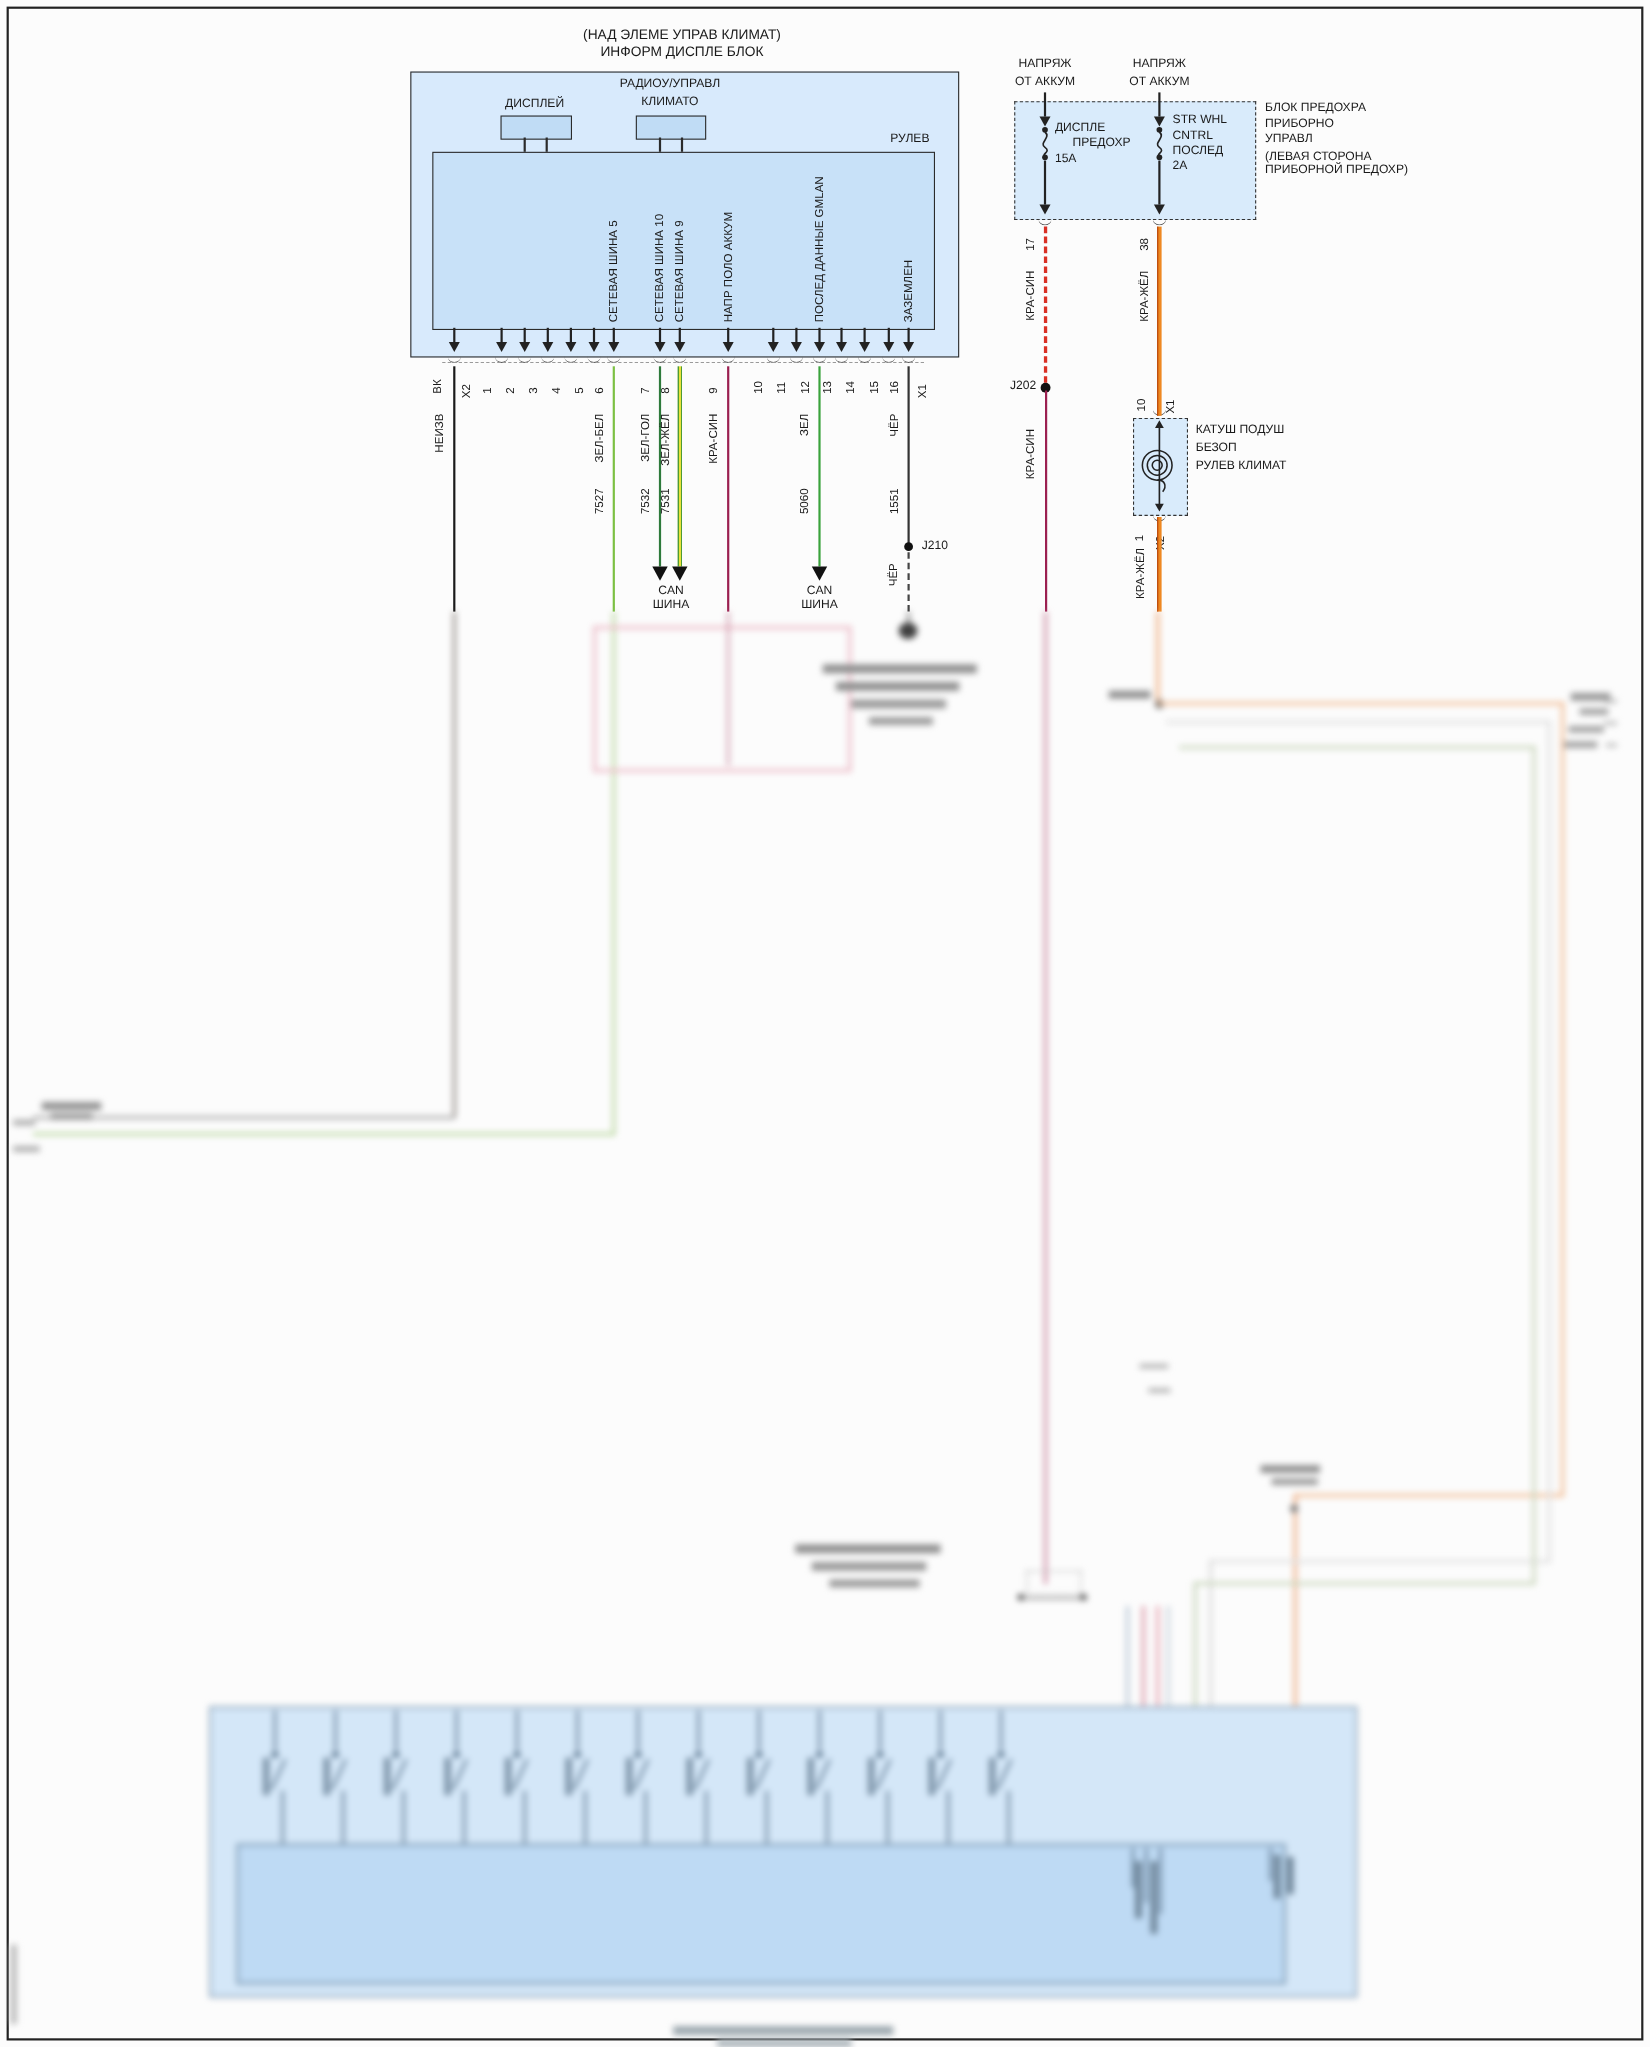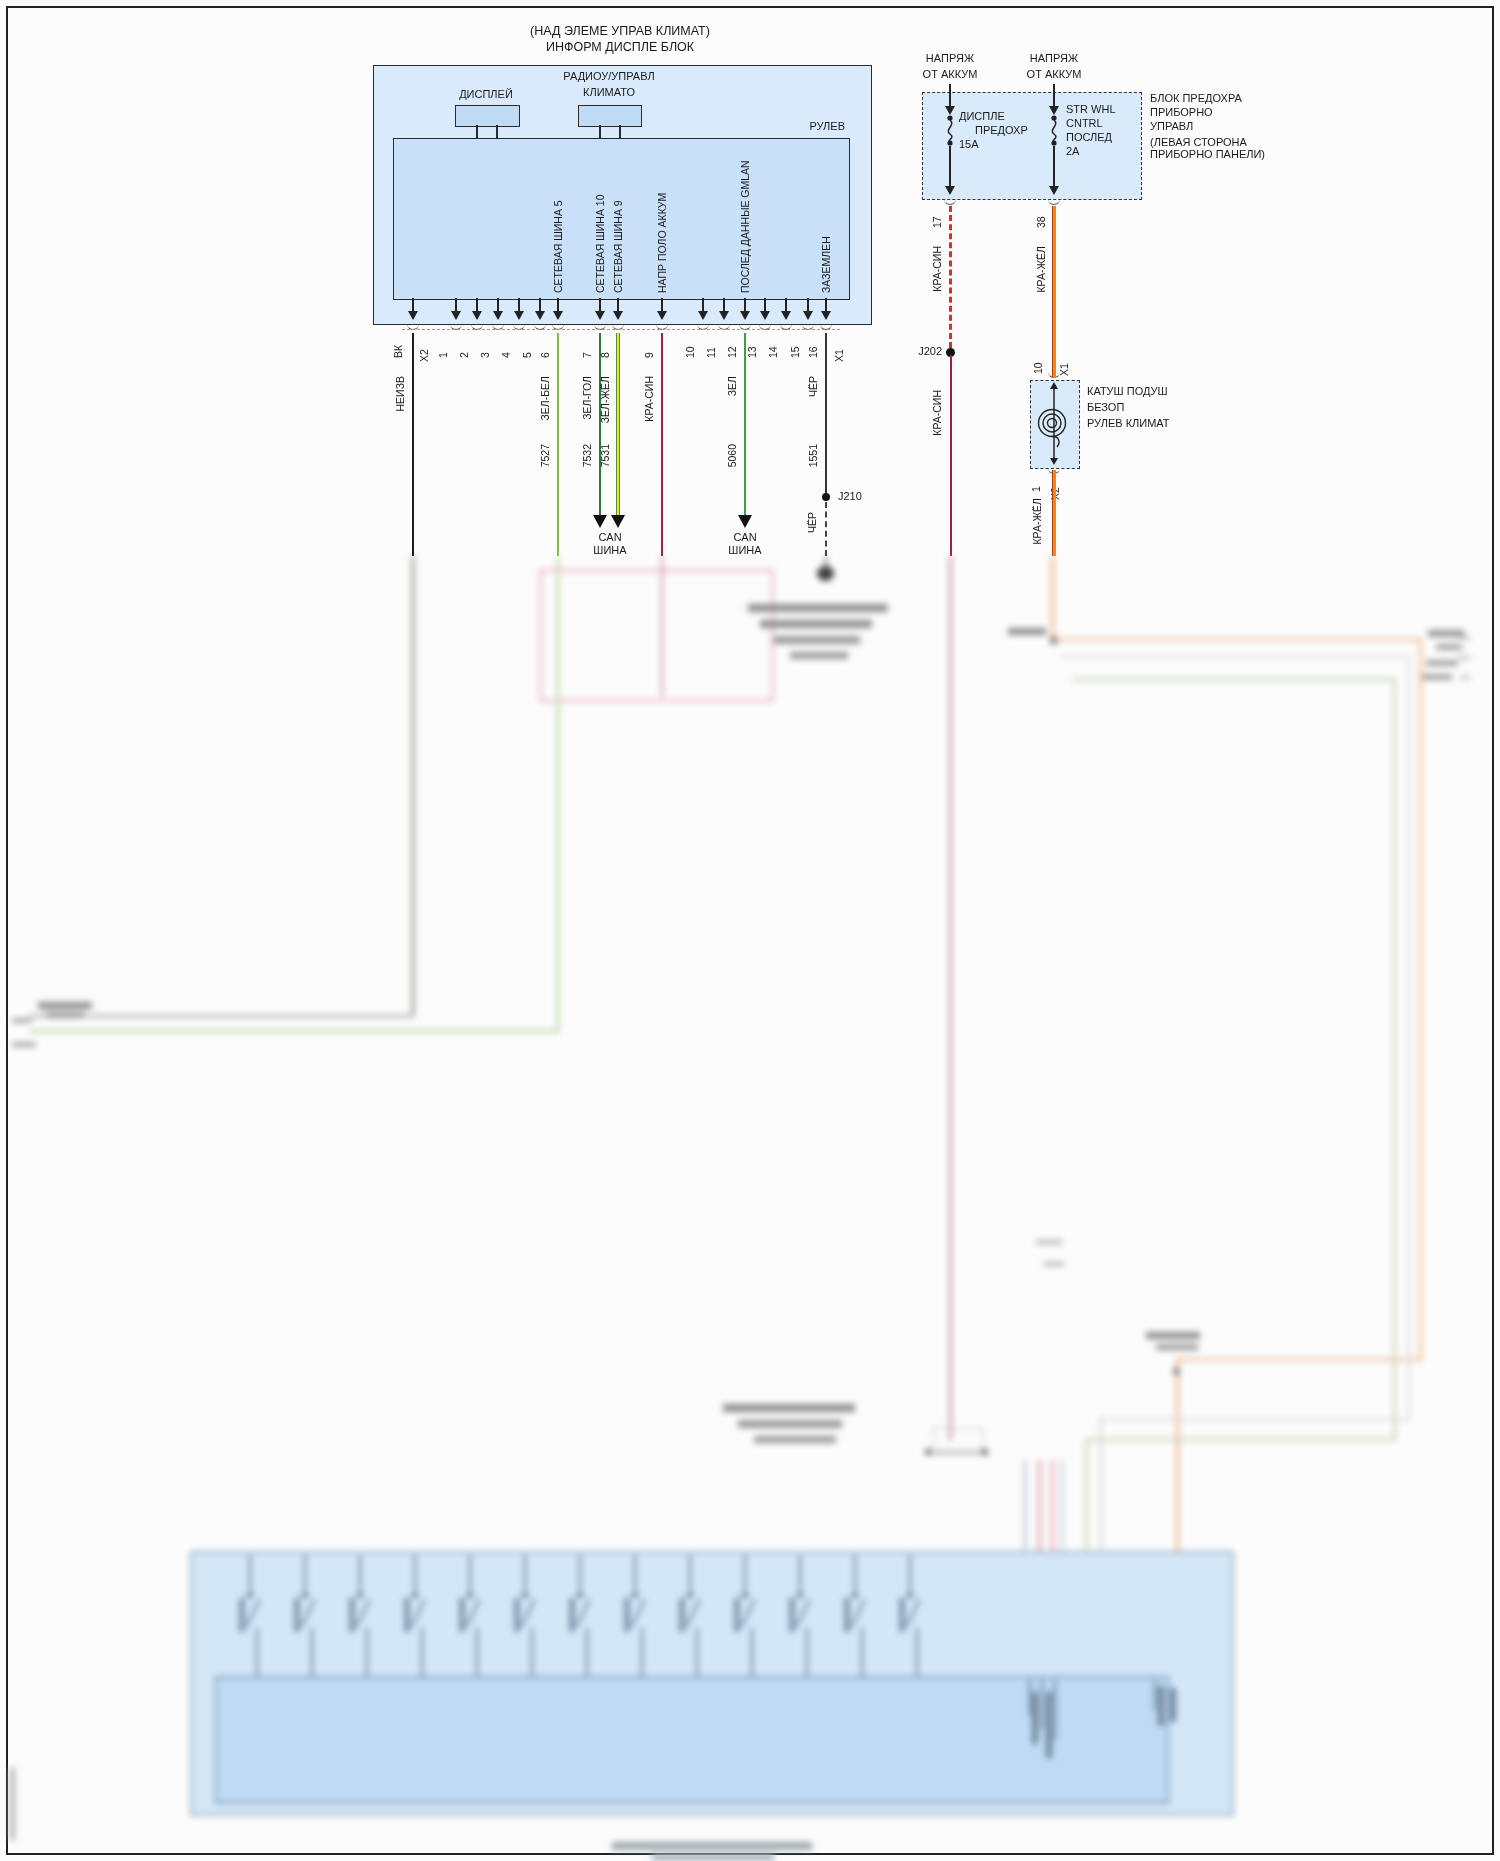--- a/index.html
+++ b/index.html
@@ -202,21 +202,21 @@
   <div class="lbl" style="left:959px;top:124px;padding-left:16px;">ПРЕДОХР</div>
   <div class="lbl" style="left:959px;top:138px;">15А</div>
   <div class="lbl" style="left:1066px;top:103px;">STR WHL</div>
   <div class="lbl" style="left:1066px;top:117px;text-align:right;">CNTRL</div>
   <div class="lbl" style="left:1066px;top:131px;">ПОСЛЕД</div>
   <div class="lbl" style="left:1066px;top:145px;">2А</div>
   <div class="lbl" style="left:1150px;top:92px;">БЛОК ПРЕДОХРА</div>
   <div class="lbl" style="left:1150px;top:106px;">ПРИБОРНО</div>
   <div class="lbl" style="left:1150px;top:120px;">УПРАВЛ</div>
   <div class="lbl" style="left:1150px;top:136px;">(ЛЕВАЯ СТОРОНА</div>
-  <div class="lbl" style="left:1150px;top:148px;">ПРИБОРНО ПАНЕЛИ)</div>
+  <div class="lbl" style="left:1150px;top:148px;">ПРИБОРНОЙ ПРЕДОХР)</div>
 
   <div class="rotb" style="left:931px;top:228px;">17</div>
   <div class="vt" style="left:931px;top:246px;">КРА-СИН</div>
   <div class="w" style="left:948.5px;top:206px;width:0;height:142px;border-left:3px dashed #d93025;"></div>
   <div class="dot" style="left:946px;top:348px;width:9px;height:9px;"></div>
   <div class="lbl" style="left:902px;top:345px;width:40px;text-align:right;">J202</div>
   <div class="w" style="left:949.5px;top:355px;width:2.5px;height:201px;background:#9b2050;"></div>
   <div class="vt" style="left:931px;top:390px;">КРА-СИН</div>
 
   <div class="rotb" style="left:1035px;top:228px;">38</div>

